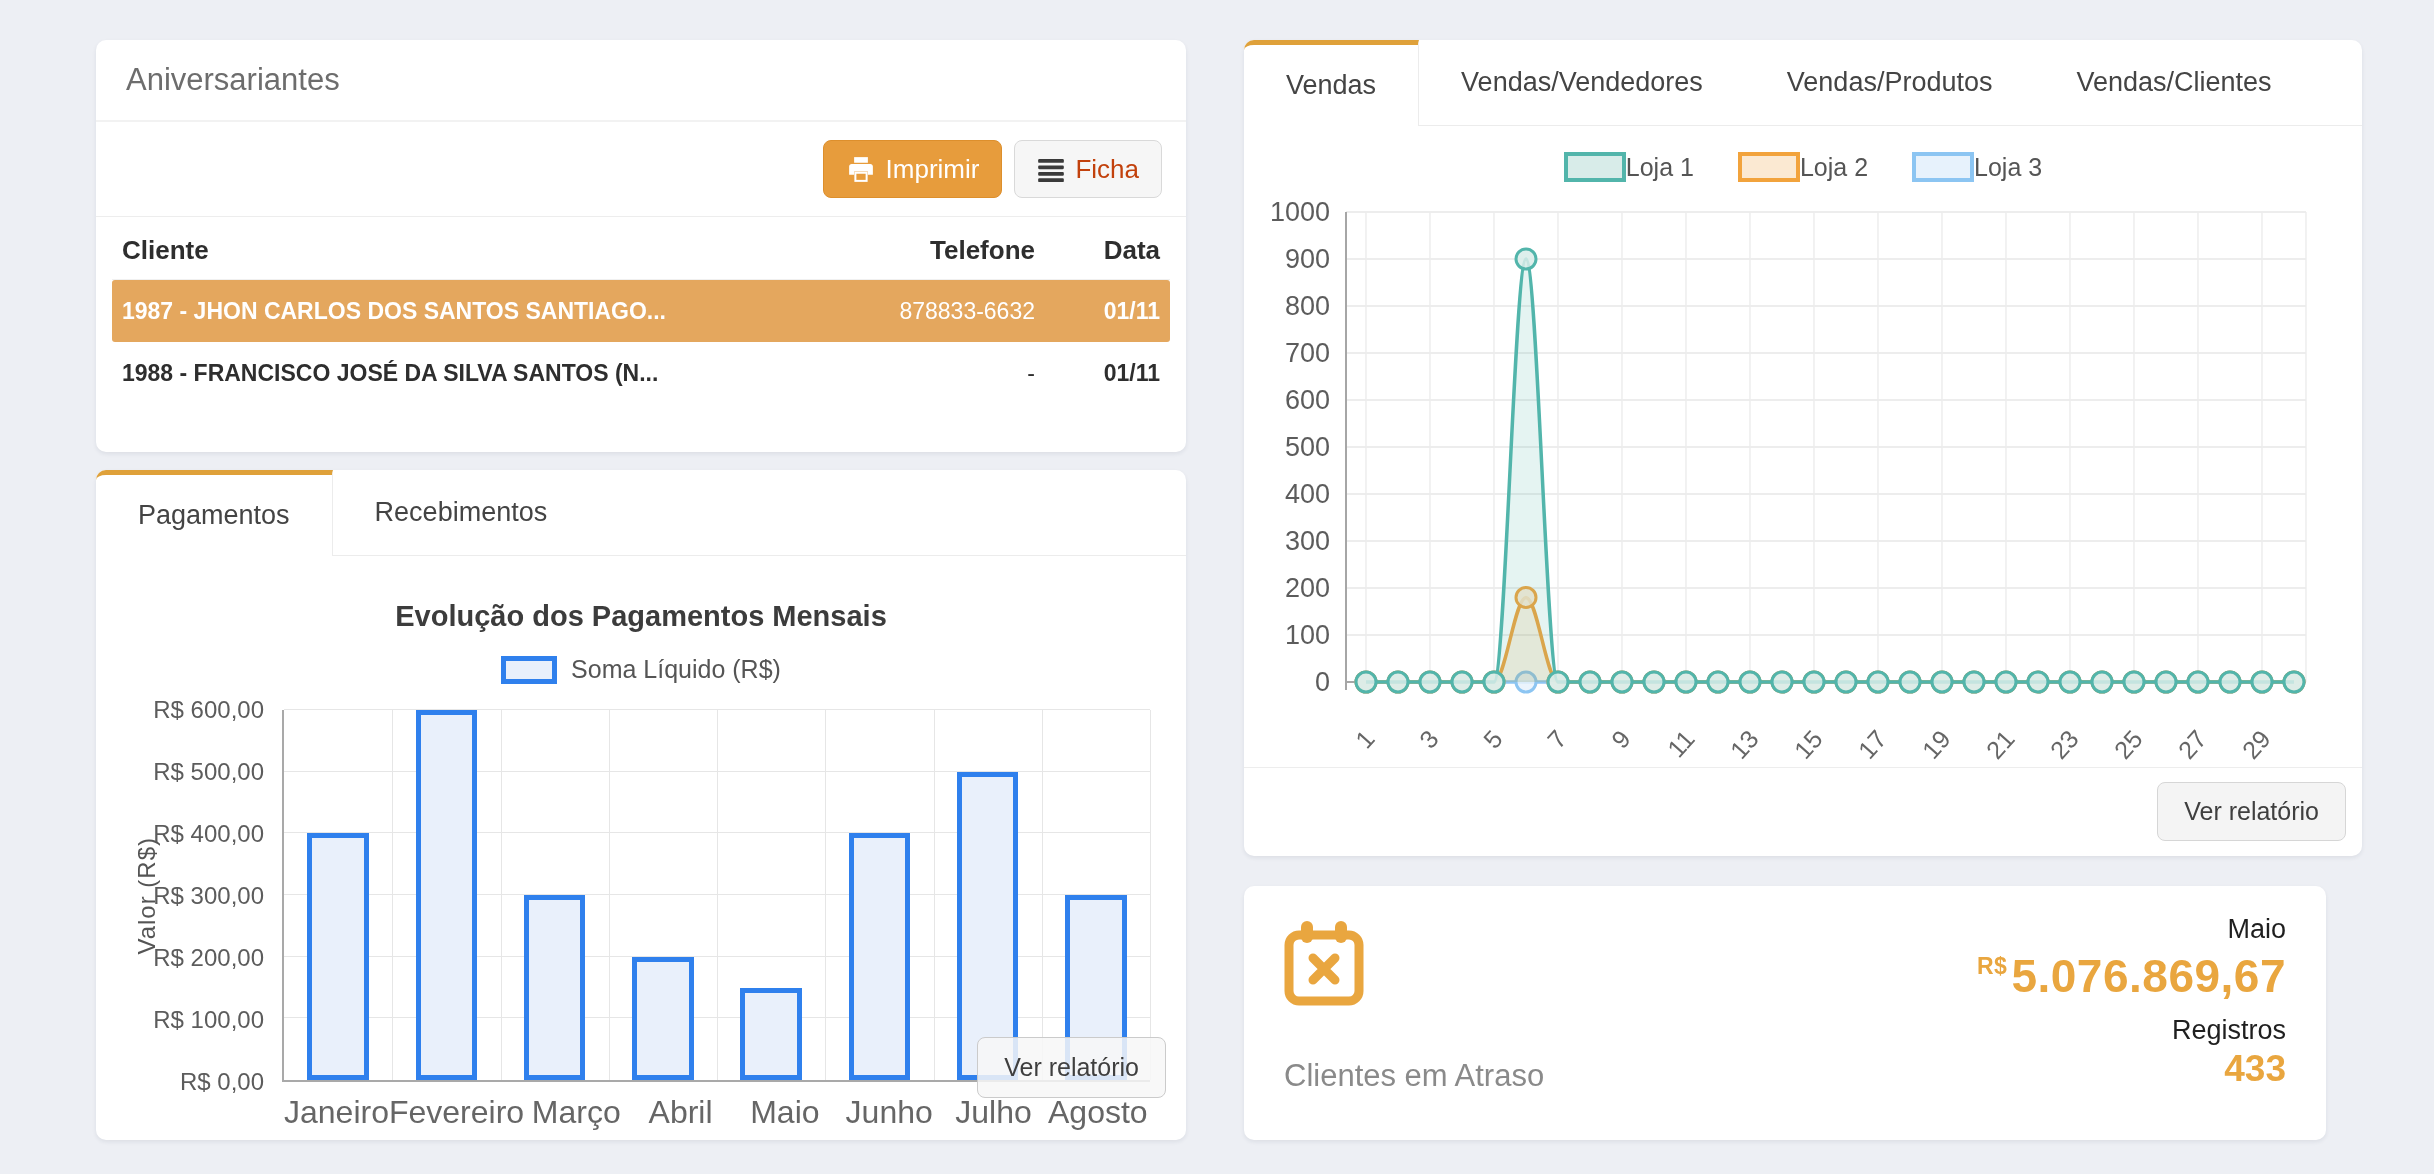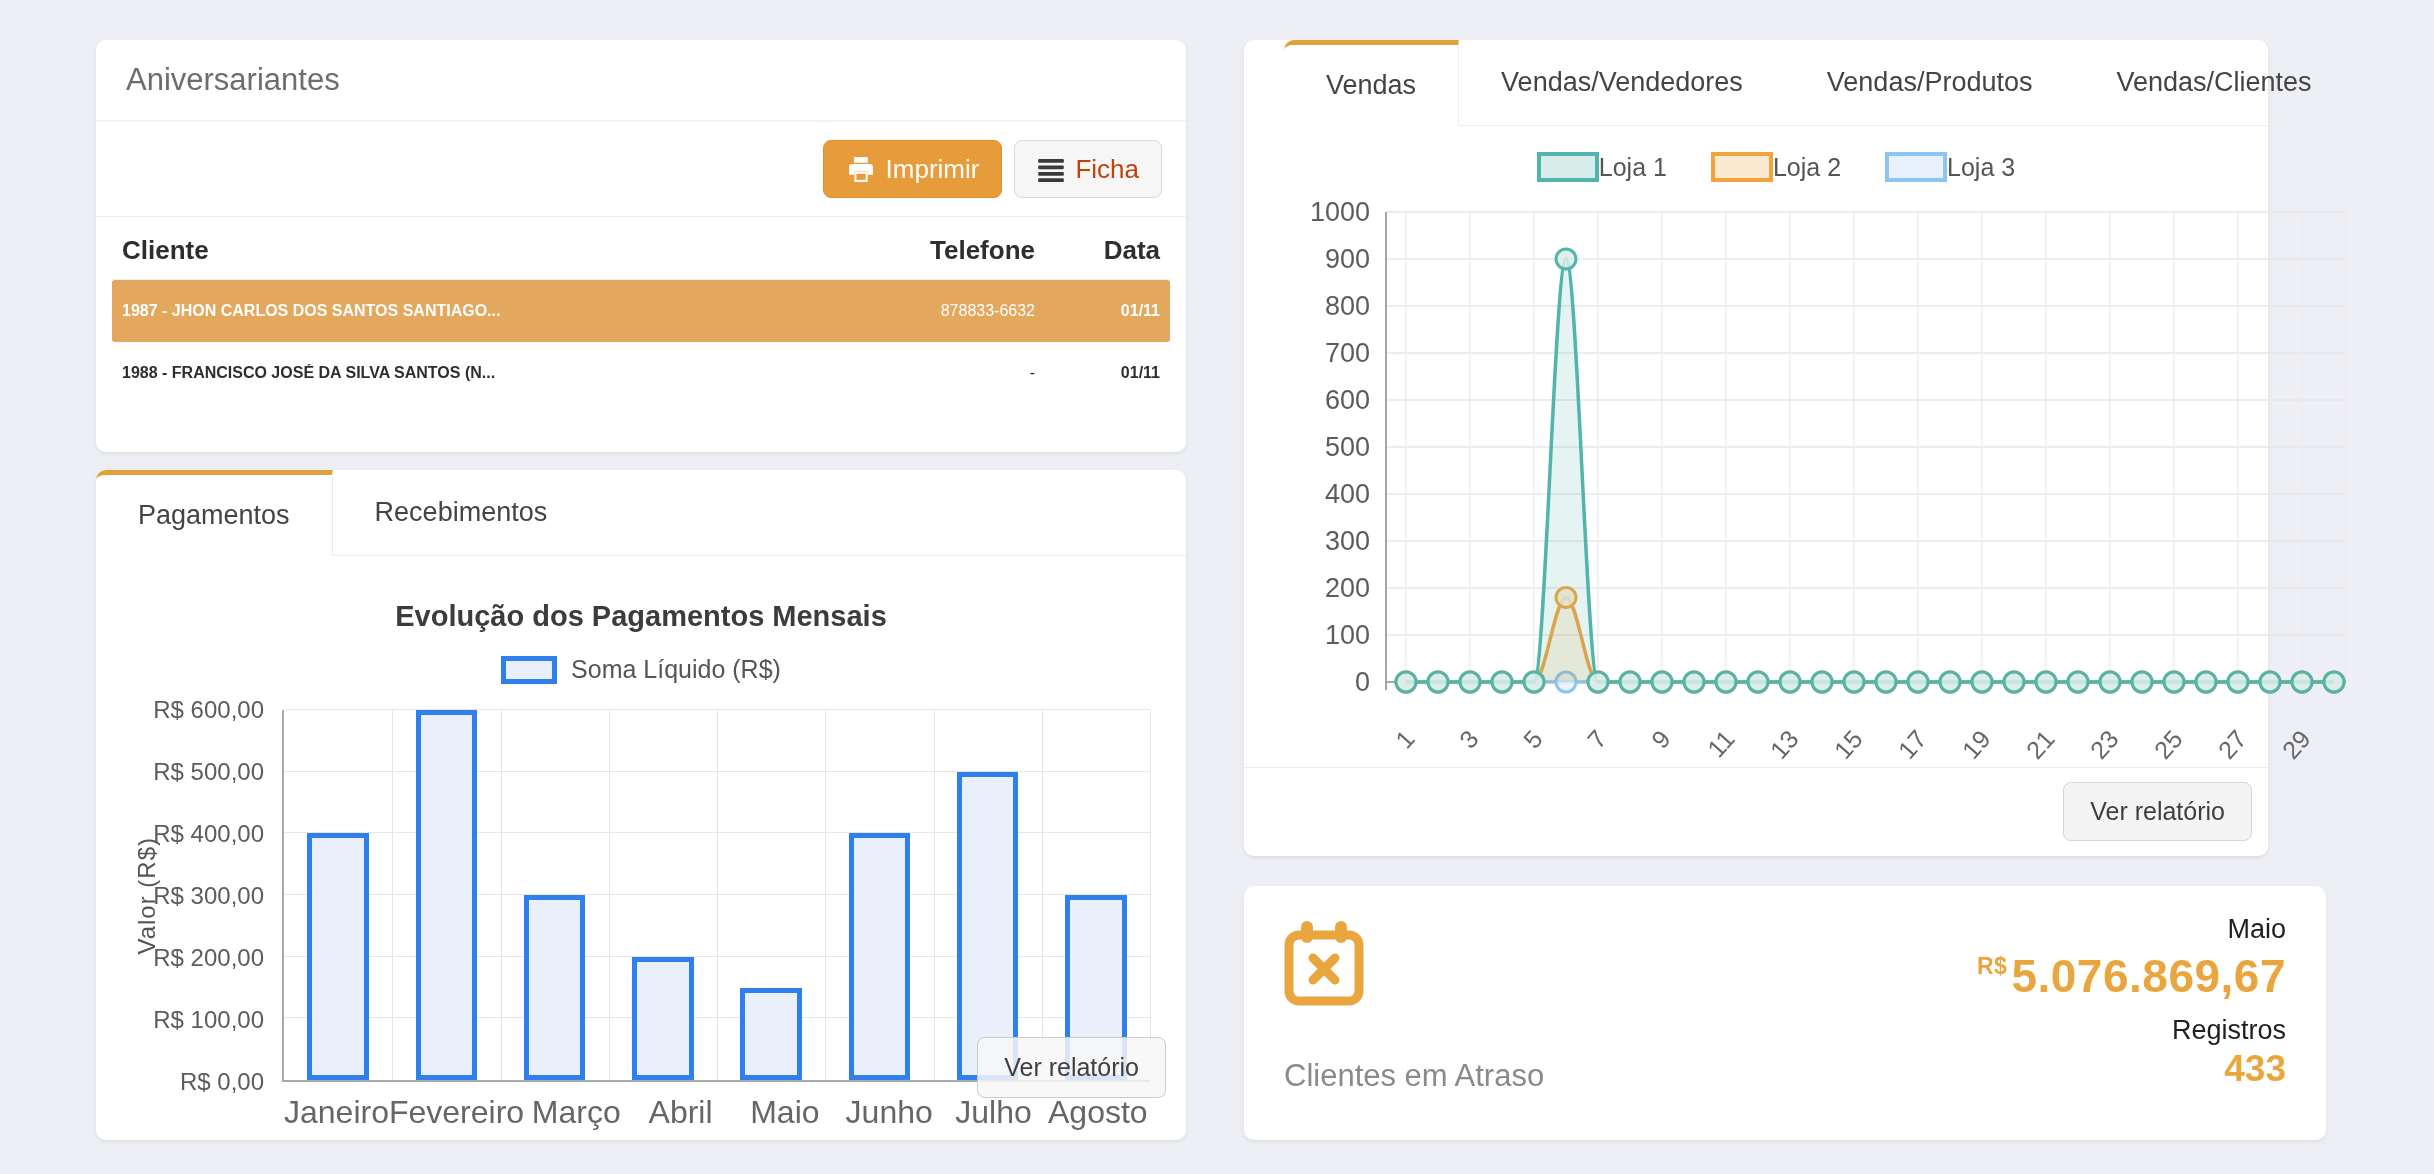--- a/index.html
+++ b/index.html
@@ -21,21 +21,21 @@
   }
   .toolbar{
     height:94px;display:flex;align-items:center;justify-content:flex-end;
     gap:12px;padding:0 24px;border-bottom:1px solid #ededed;
   }
   .btn{display:flex;align-items:center;gap:10px;height:58px;padding:0 22px;
     border-radius:8px;font-size:26px;cursor:pointer;box-sizing:border-box;}
   .btn-primary{background:#e79c3c;border:1px solid #dd8f2c;color:#fff;}
   .btn-light{background:#f6f6f6;border:1px solid #d9d9d9;color:#c2410c;}
   .aniv-table{margin:4px 16px 0;}
-  .trow{display:flex;align-items:center;padding:0 10px;font-size:16px;color:#2e2e2e;}
+  .trow{display:flex;align-items:center;padding:0 10px;font-size:23px;color:#2e2e2e;}
   .thead{height:58px;font-weight:bold;border-bottom:1px solid #f0f0f0;font-size:26px;}
   .tbody-row{height:62px;font-weight:bold;}
   .tbody-row .cell-tel{font-weight:normal;}
   .tbody-row.selected{background:#e4a75e;color:#fff;border-radius:3px;}
   .col-cliente{flex:1;text-align:left;white-space:nowrap;overflow:hidden;}
   .col-tel{width:270px;text-align:right;}
   .col-data{width:125px;text-align:right;}
   
   .tabstrip{display:flex;height:86px;}
   .tab{display:flex;align-items:center;padding:0 42px;font-size:27px;color:#444;
@@ -64,21 +64,21 @@
   .bar-slot{flex:1;height:100%;display:flex;align-items:flex-end;justify-content:center;position:relative;}
   .bar{width:57%;background:#e9f0fb;border:5px solid #2f80ed;box-sizing:border-box;}
   .bar-xlabels{display:flex;margin:12px 36px 0 188px;}
   .bar-xlabels div{flex:1;text-align:center;font-size:32px;color:#666;}
   .overlay-btn{
     position:absolute;right:20px;bottom:42px;padding:15px 26px;z-index:6;
     background:rgba(247,247,247,0.85);border:1px solid #cbcbcb;border-radius:8px;
     font-size:25px;color:#3f3f3f;cursor:pointer;
   }
   
-  #card-vendas{left:1244px;top:40px;width:984px;height:816px;padding-left:40px;}
+  #card-vendas{left:1244px;top:40px;width:1118px;height:816px;}
   .vendas-legend{margin-top:26px;display:flex;justify-content:center;align-items:center;gap:44px;}
   .vendas-legend .item{display:flex;align-items:center;}
   .vendas-legend .sw{width:62px;height:30px;box-sizing:border-box;}
   #vendas-svg{display:block;margin:6px 0 0 10px;}
   .card-footer{position:absolute;left:0;right:0;bottom:0;height:88px;border-top:1px solid #ededed;}
   .footer-btn{position:absolute;right:16px;top:14px;padding:14px 26px;
     background:#f4f4f4;border:1px solid #d6d6d6;border-radius:8px;
     font-size:25px;color:#3f3f3f;cursor:pointer;}
   
   #card-atraso{left:1244px;top:886px;width:1082px;height:254px;}

